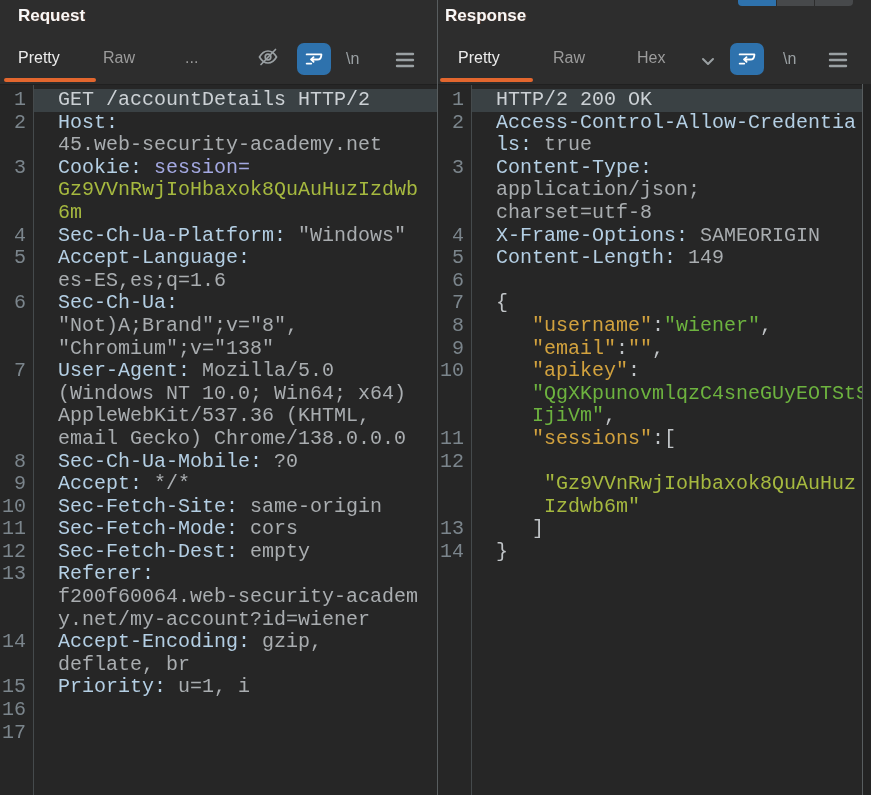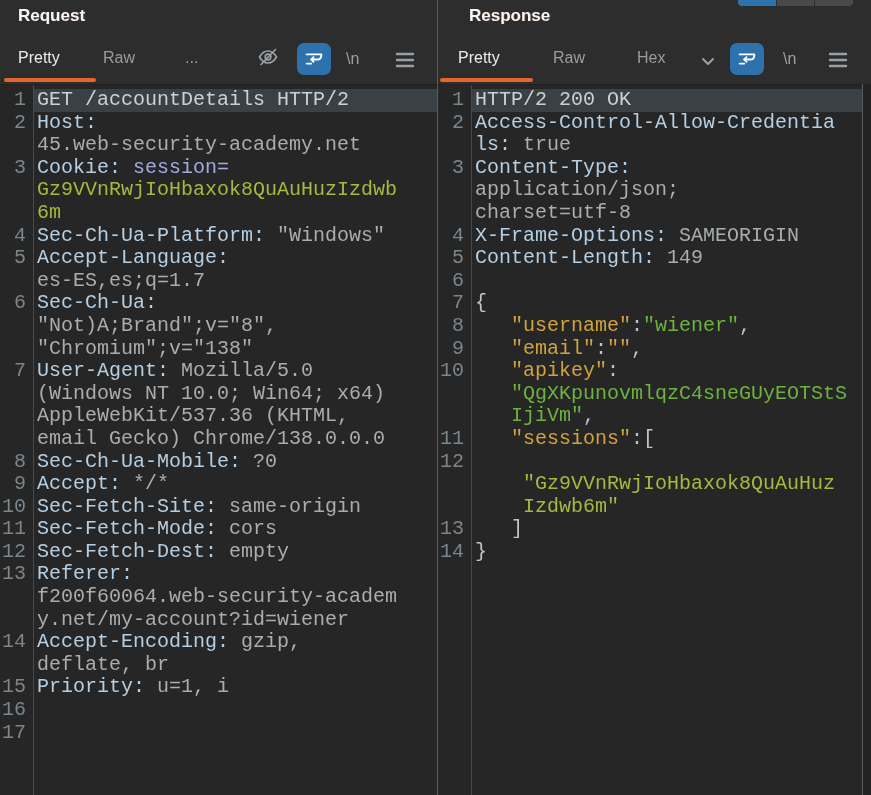--- a/index.html
+++ b/index.html
@@ -17,21 +17,21 @@
   .wrapbtn{position:absolute;width:34px;height:32px;background:#2e72ad;border-radius:7px;
        display:flex;align-items:center;justify-content:center;}
   .nl-label{position:absolute;font-size:16px;color:#9aa0a3;}
   .editor{position:absolute;left:0;right:0;top:84px;bottom:0;background:#262626;
        border-top:1px solid #202020;box-sizing:border-box;padding-top:4px;overflow:hidden;}
   .gsep{position:absolute;left:33px;top:0;bottom:0;width:1px;background:#454a4c;z-index:2;}
   .row{display:flex;height:22.6px;position:relative;z-index:1;}
   .row,.gutter,.line{font-family:"Liberation Mono","DejaVu Sans Mono",monospace;
        font-size:20px;line-height:22.6px;}
   .gutter{flex:0 0 33px;box-sizing:border-box;padding-right:7px;text-align:right;color:#7b858c;}
-  .line{flex:1;padding-left:4px;white-space:pre;overflow:hidden;}
+  .line{flex:1;padding-left:25px;white-space:pre;overflow:hidden;}
   .row.hl .line{background:#3a4144;}
   .c-plain{color:#ccd1d5;} .c-name{color:#b4cfe4;} .c-val{color:#a9adb0;}
   .c-cookie{color:#a4a9e2;} .c-lime{color:#a6b93f;} .c-green{color:#6db33f;}
   .c-amber{color:#d2a23e;} .c-punct{color:#c0c4c7;}
   .rstrip{position:absolute;left:862px;top:84px;width:9px;height:711px;background:#232323;
        border-left:1px solid #585d5f;box-sizing:border-box;z-index:5;}
   .seg-toggle{position:absolute;left:738px;top:-12px;width:115px;height:18px;display:flex;gap:1px;z-index:6;}
   .seg{flex:1;background:#47494b;}
   .seg:first-child{background:#2e72ad;border-radius:0 0 0 4px;}
   .seg:last-child{border-radius:0 0 4px 0;}
@@ -108,21 +108,21 @@
         <div class="row">
           <span class="gutter">4</span>
           <span class="line"><span class="c-name">Sec-Ch-Ua-Platform: </span><span class="c-val">"Windows"</span></span>
         </div>
         <div class="row">
           <span class="gutter">5</span>
           <span class="line"><span class="c-name">Accept-Language:</span></span>
         </div>
         <div class="row">
           <span class="gutter"></span>
-          <span class="line"><span class="c-val">es-ES,es;q=1.7</span></span>
+          <span class="line"><span class="c-val">es-ES,es;q=1.6</span></span>
         </div>
         <div class="row">
           <span class="gutter">6</span>
           <span class="line"><span class="c-name">Sec-Ch-Ua:</span></span>
         </div>
         <div class="row">
           <span class="gutter"></span>
           <span class="line"><span class="c-val">"Not)A;Brand";v="8",</span></span>
         </div>
         <div class="row">
@@ -194,21 +194,21 @@
           <span class="line"></span>
         </div>
         <div class="row">
           <span class="gutter">17</span>
           <span class="line"></span>
         </div>
       </div>
   </section>
 
   <section class="pane response">
-    <div class="pane-title" style="left:31px">Response</div>
+    <div class="pane-title" style="left:7px">Response</div>
 
     <span class="tab active" style="left:20px">Pretty</span>
     <span class="tab" style="left:115px">Raw</span>
     <span class="tab" style="left:199px">Hex</span>
     <div class="underline" style="left:2px;width:93px"></div>
 
     <div class="iconbtn" style="left:258px;top:50px">
       <svg width="20" height="20" viewBox="0 0 20 20" fill="none" stroke="#9aa0a3" stroke-width="2" stroke-linecap="round" stroke-linejoin="round">
         <path d="M5 7l5 5 5-5"></path>
       </svg>

